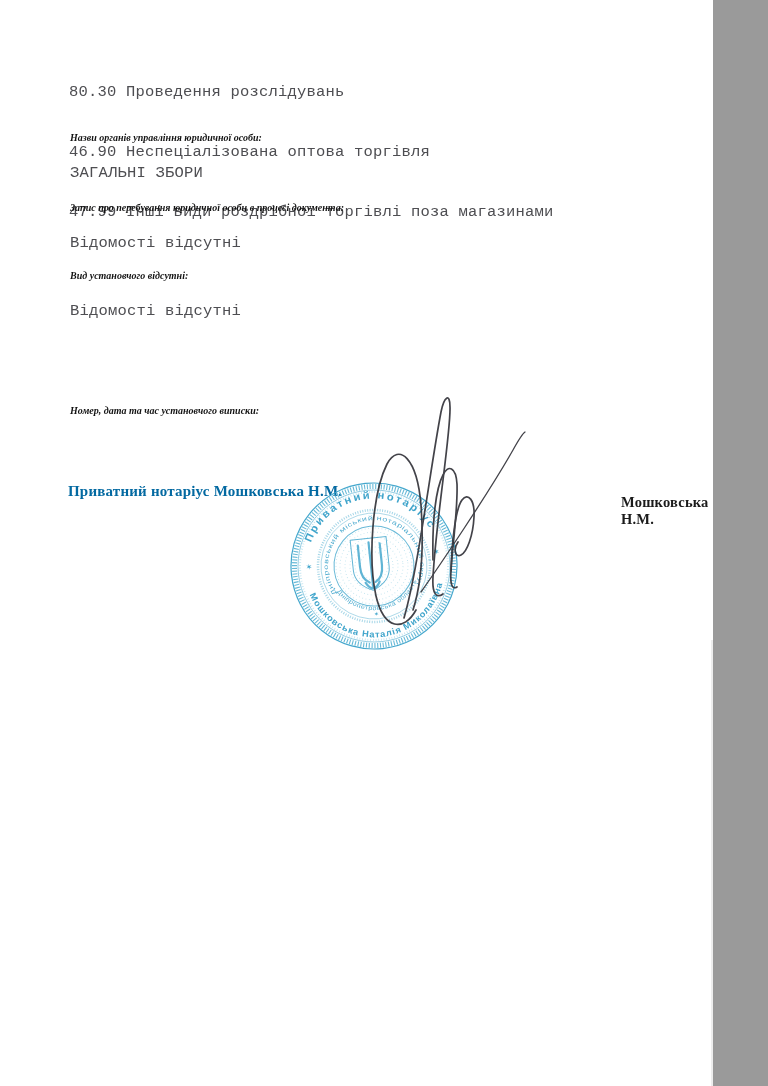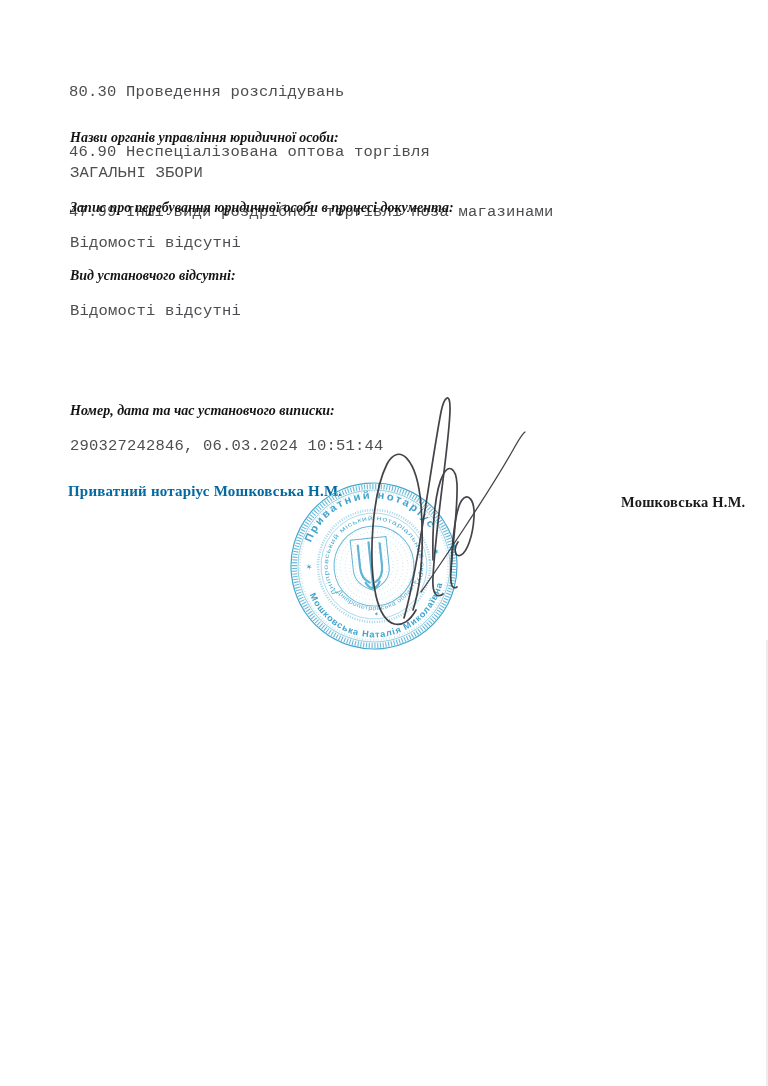--- a/index.html
+++ b/index.html
@@ -1,34 +1,34 @@
 <!DOCTYPE html>
 <html><head>
 <meta charset="utf-8">
 <style>
   html,body{margin:0;padding:0;background:#9a9a9a;}
   .page{
     position:relative;
-    width:768px;height:1086px;
+    width:713px;height:1086px;
     background:#ffffff;
     overflow:hidden;
     font-family:"Liberation Sans",sans-serif;
   }
   .mono{
     font-family:"Liberation Mono","DejaVu Sans Mono",monospace;
     font-size:15.5px;line-height:20px;
     color:#4e4e52;letter-spacing:.2px;white-space:pre;
   }
   .activity-line{height:20px;}
   .activities{position:absolute;left:69px;top:42px;}
   .section{position:absolute;left:70px;}
   .section .label{
     font-family:"Liberation Serif","DejaVu Serif",serif;
     font-style:italic;font-weight:bold;
-    font-size:14px;line-height:20px;color:#141414;
+    font-size:10px;line-height:20px;color:#141414;
   }
   .section .value{margin-top:15px;}
   .notary-left{
     position:absolute;left:68px;top:483px;
     font-family:"Liberation Serif","DejaVu Serif",serif;
     font-weight:bold;font-size:15px;color:#0369a1;letter-spacing:.2px;
   }
   .notary-right{
     position:absolute;left:621px;top:494px;
     font-family:"Liberation Serif","DejaVu Serif",serif;
@@ -60,21 +60,20 @@
   </div>
 
   <div class="section" style="top:266px">
     <div class="label">Вид установчого відсутні:</div>
     <div class="value mono">Відомості відсутні</div>
   </div>
 
 
   <div class="section" style="top:401px">
     <div class="label">Номер, дата та час установчого виписки:</div>
-    <div class="value mono">290327242846, 06.03.2024 10:51:44</div>
   </div>
 
   <div class="notary-left">Приватний нотаріус Мошковська Н.М.</div>
   <div class="notary-right">Мошковська Н.М.</div>
 
   <svg class="seal-layer" width="768" height="1086" viewBox="0 0 768 1086">
 
     <g transform="rotate(-6 374 566)" opacity="0.92">
 
       <circle cx="374" cy="566" r="83" fill="none" stroke="#35a0c9" stroke-width="1.2"></circle>

